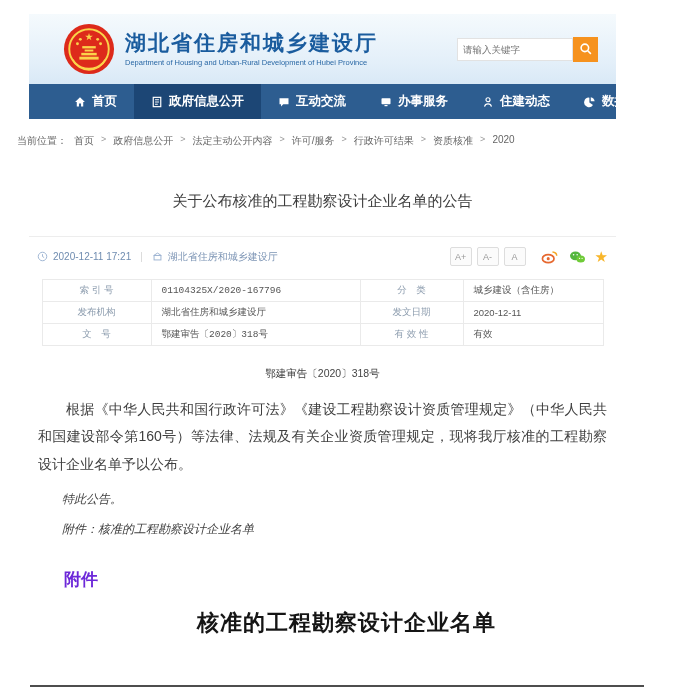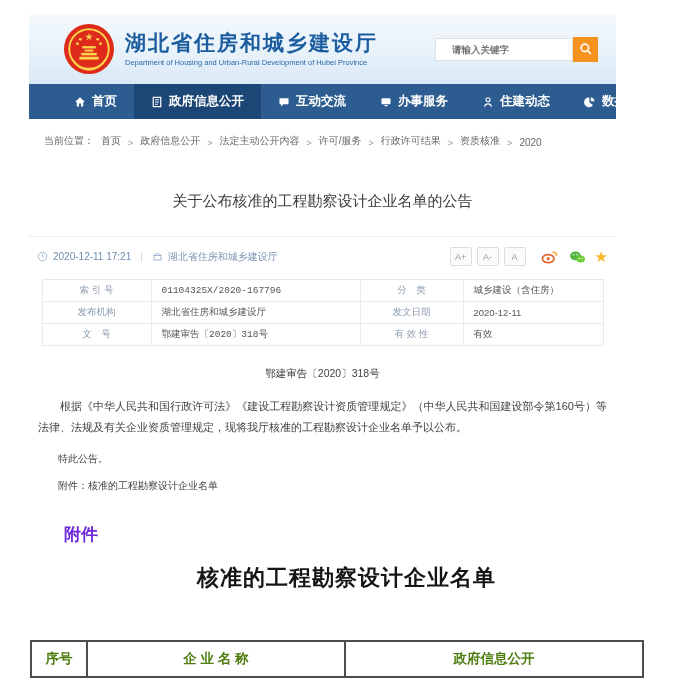--- a/index.html
+++ b/index.html
@@ -6,32 +6,32 @@
   .page{width:645px;height:687px;background:#fff;position:relative;overflow:hidden;
         font-family:"Liberation Sans",sans-serif;}
   
   .banner{margin:14px 29px 0;height:70px;background:linear-gradient(180deg,#f5fafd 0%,#e3eff9 70%,#d9e9f6 100%);
           display:flex;align-items:center;padding:0 12px;box-sizing:border-box;}
   .logo{width:52px;height:52px;margin:0 10px 0 22px;flex:none;}
   .titlebox{display:flex;flex-direction:column;}
   .site-title{font-size:21px;font-weight:bold;color:#1a5c9e;letter-spacing:2px;line-height:1.15;}
   .site-subtitle{font-size:7.5px;color:#2a68a5;margin-top:3px;}
   .search{margin-left:auto;display:flex;align-items:center;margin-right:6px;}
-  .search input{width:104px;height:21px;border:1px solid #e2e2e2;font-size:9.5px;padding:0 16px;
-                color:#333;background:#fff;outline:none;font-family:"Liberation Sans",sans-serif;font-weight:bold;}
+  .search input{width:104px;height:21px;border:1px solid #e2e2e2;font-size:9.5px;padding:0 5px;
+                color:#333;background:#fff;outline:none;font-family:"Liberation Sans",sans-serif;}
   .search button{width:25px;height:25px;background:#f6921e;border:none;display:flex;align-items:center;
                  justify-content:center;cursor:pointer;padding:0;}
   
   .nav{margin:0 29px;height:35px;background:#2d5d90;display:flex;align-items:stretch;padding-left:28px;box-sizing:border-box;}
   .nav-item{display:flex;align-items:center;gap:6px;padding:0 17px;color:#fff;font-size:12.5px;
             font-weight:bold;cursor:pointer;white-space:nowrap;}
   .nav-item.active{background:#1c4675;}
   .nav-ico{display:flex;align-items:center;}
   
-  .breadcrumb{margin:15px 44px 0;font-size:10px;color:#666;display:flex;gap:7px;align-items:flex-end;flex-wrap:nowrap;}
+  .breadcrumb{margin:15px 17px 0;font-size:10px;color:#666;display:flex;gap:7px;align-items:flex-start;flex-wrap:nowrap;}
   .breadcrumb a{color:#666;text-decoration:none;cursor:pointer;white-space:nowrap;}
   .breadcrumb .sep{color:#999;font-size:9px;}
   
   .article-title{margin:44px 29px 0;text-align:center;font-size:15px;color:#3d3d3d;font-weight:400;}
   .info-bar{margin:25px 29px 0;border-top:1px solid #ededed;padding:10px 8px 0;display:flex;
             align-items:center;font-size:10px;text-align:center;}
   .pub-time{color:#6f8cb0;margin-left:5px;}
   .bar-sep{color:#d5d5d5;margin:0 9px;}
   .source-name{color:#7d95b5;margin-left:5px;}
   .bar-right{margin-left:auto;display:flex;align-items:center;gap:5px;}
@@ -40,22 +40,22 @@
   .share{margin-left:6px;cursor:pointer;display:flex;align-items:center;}
   .star{color:#f8b62b;font-size:15px;line-height:1;cursor:pointer;margin-left:4px;}
   
   .meta-table{margin:13px auto 0;width:562px;border-collapse:collapse;font-size:9.5px;color:#555;table-layout:fixed;}
   .meta-table td{border:1px solid #eaeaea;height:21px;padding:0 10px;overflow:hidden;white-space:nowrap;}
   .meta-label{color:#8c9cae;text-align:center;width:88px;}
   .meta-v1{width:188px;font-family:Liberation Mono, monospace;}
   .meta-l2{width:82px;}
   
   .doc-number{margin-top:21px;text-align:center;font-size:10.5px;color:#444;}
-  .body-para{margin:15px 38px 0;font-size:11px;color:#3f3f3f;line-height:1.95;text-indent:2em;text-align:justify;}
-  .short-para{margin:13px 38px 0;font-size:10px;color:#3f3f3f;text-indent:2em;}
+  .body-para{margin:15px 38px 0;font-size:14px;color:#3f3f3f;line-height:1.95;text-indent:2em;text-align:justify;}
+  .short-para{margin:13px 38px 0;font-size:12px;color:#3f3f3f;text-indent:2em;font-style:italic;}
   
   .att-heading{margin:30px 0 0 64px;font-size:17px;font-weight:bold;color:#6d28d9;}
   .att-title{margin-top:17px;text-align:center;font-size:22px;font-weight:bold;color:#151515;
              font-family:"Liberation Serif",serif;letter-spacing:1px;margin-left:48px;}
   .doc-table{margin:47px 30px 0;width:614px;box-sizing:border-box;border:2px solid #4d4d4d;}
   .doc-row{display:flex;align-items:stretch;}
   .doc-cell{display:flex;align-items:center;justify-content:center;box-sizing:border-box;}
   .c1{width:54px;flex:none;}
   .c2{width:258px;flex:none;border-left:2px solid #4d4d4d;}
   .c3{flex:1;border-left:2px solid #4d4d4d;}

